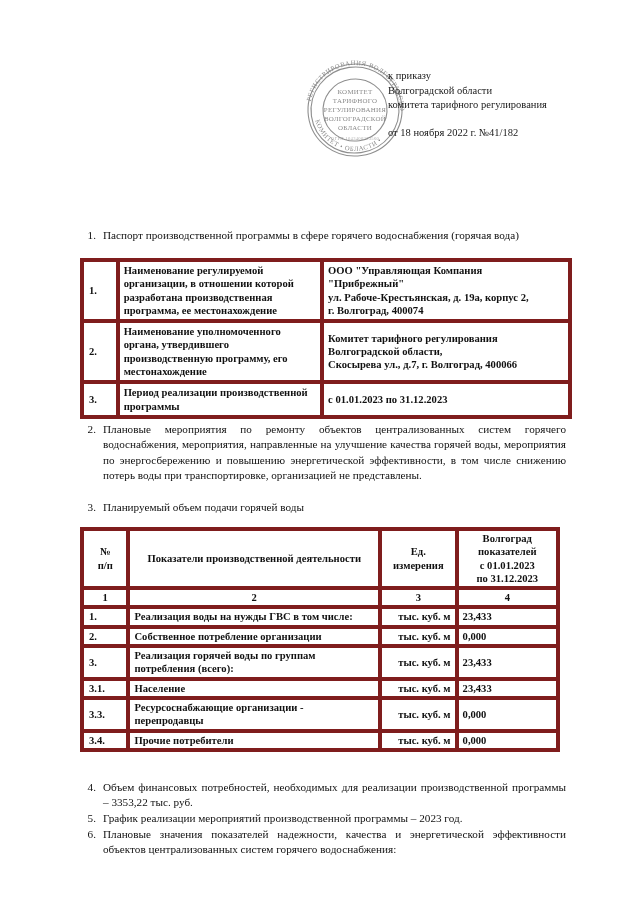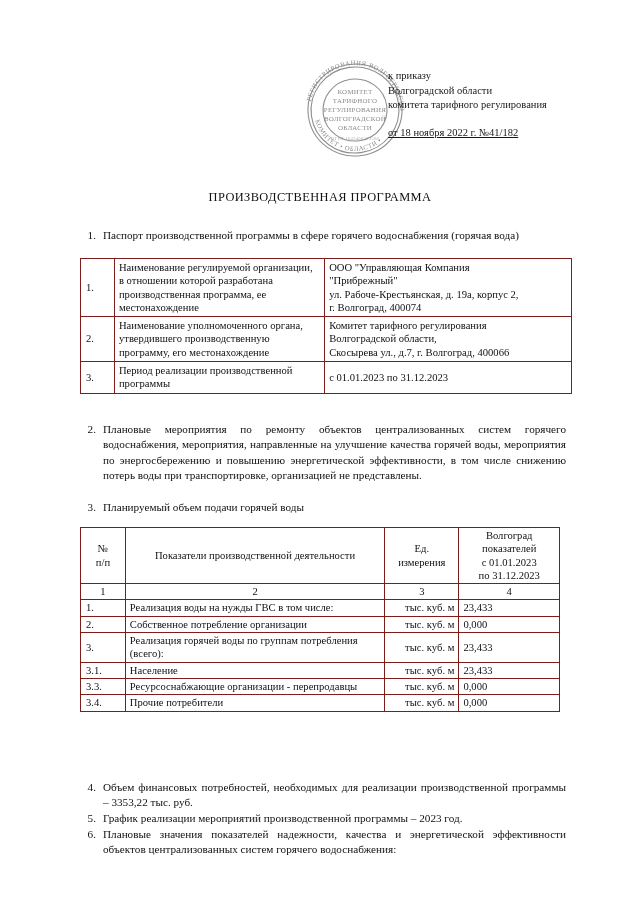--- a/index.html
+++ b/index.html
@@ -29,21 +29,21 @@
     position: absolute;
     left: 388px;
     top: 58px;
     width: 230px;
     font-size: 10.5px;
     line-height: 14.6px;
     color: #1a1a1a;
   }
   .doc-header .hline { white-space: nowrap; }
   .doc-header .gap { height: 11px; }
-  .doc-header .order-date { margin-top: 13px; white-space: nowrap; text-decoration: underline; }
+  .doc-header .order-date { margin-top: 13px; white-space: nowrap; }
 
   
   .stamp {
     position: absolute;
     left: 296px;
     top: 52px;
     width: 118px;
     height: 112px;
     opacity: 0.62;
     pointer-events: none;
@@ -91,24 +91,24 @@
 
   
   .tbl {
     position: absolute;
     border-collapse: collapse;
     font-size: 10.6px;
     line-height: 13.3px;
     color: #111;
   }
   .tbl td, .tbl th {
-    border: 1px solid #7f1d1d;
+    border: 4px solid #7f1d1d;
     padding: 2px 4px;
     vertical-align: top;
-    font-weight: normal;
+    font-weight: bold;
     text-align: left;
   }
 
   #table-passport {
     left: 80px;
     top: 258px;
     width: 492px;
   }
   #table-passport td.c-num {
     width: 26px;
@@ -184,21 +184,20 @@
   </div>
 
   <div class="doc-header">
     <div class="gap"></div>
     <div class="hline">к приказу</div>
     <div class="hline">Волгоградской области</div>
     <div class="hline">комитета тарифного регулирования</div>
     <div class="order-date">от 18 ноября 2022 г. №41/182</div>
   </div>
 
-  <div class="doc-title">ПРОИЗВОДСТВЕННАЯ ПРОГРАММА</div>
 
   <div class="para justify" id="para-1">
     <span class="num">1.</span>
     <span class="body">Паспорт производственной программы в сфере горячего водоснабжения (горячая вода)</span>
   </div>
 
   <table class="tbl" id="table-passport">
     <tbody>
       <tr>
         <td class="c-num">1.</td>

